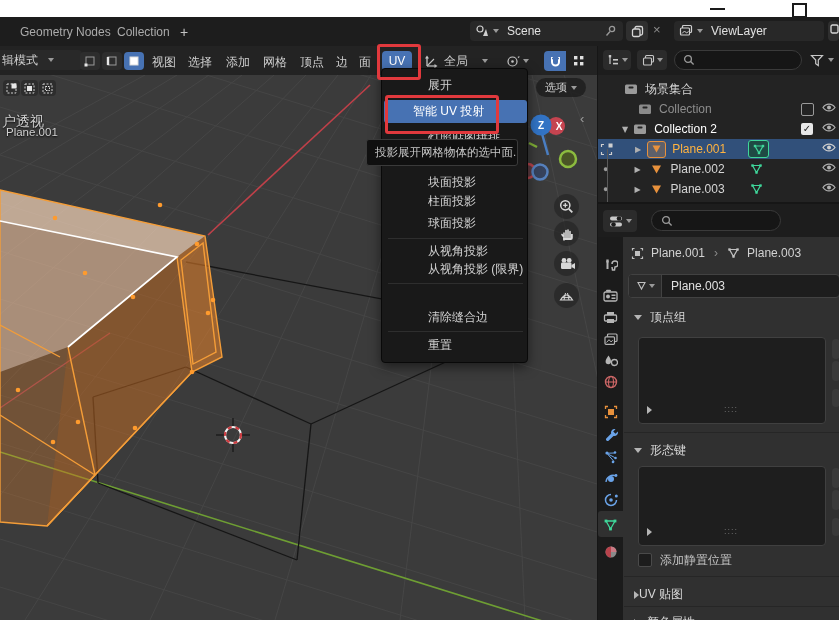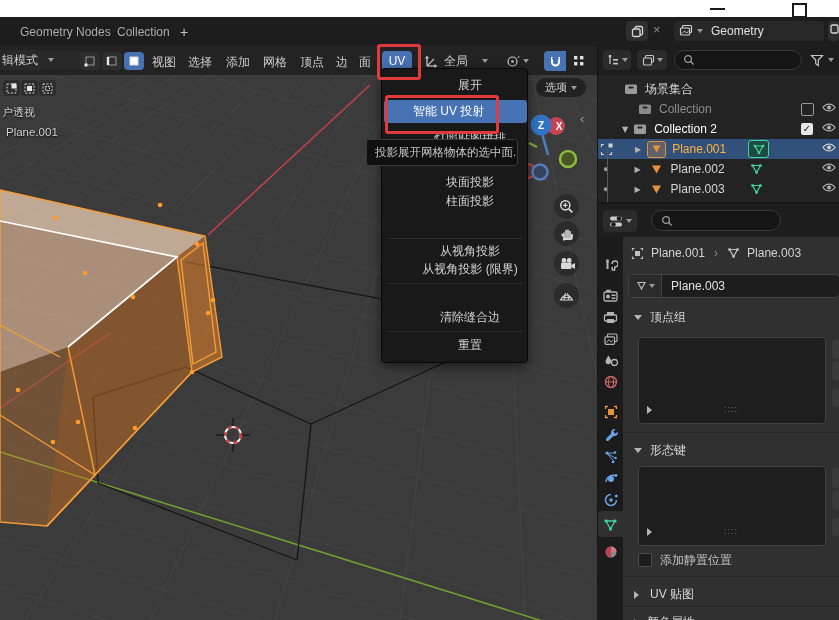--- a/index.html
+++ b/index.html
@@ -3,21 +3,21 @@
 <meta charset="utf-8">
 <style>
   html,body{margin:0;padding:0;}
   body{width:839px;height:620px;position:relative;overflow:hidden;background:#303030;
        font-family:"Liberation Sans","DejaVu Sans",sans-serif;font-size:12px;color:#cfcfcf;
        -webkit-font-smoothing:antialiased;}
   .abs{position:absolute;}
   .row{display:flex;align-items:center;}
   .chev{width:0;height:0;border-left:3.5px solid transparent;border-right:3.5px solid transparent;border-top:4px solid #9a9a9a;display:inline-block;margin-left:4px;}
   .pill{background:#2d2d2d;border-radius:4px;}
-  .menu-item{position:absolute;left:0;width:147px;height:19px;line-height:19px;padding-left:29px;box-sizing:border-box;color:#d2d2d2;white-space:nowrap;text-align:center;}
+  .menu-item{position:absolute;left:17px;width:147px;height:19px;line-height:19px;padding-left:29px;box-sizing:border-box;color:#d2d2d2;white-space:nowrap;}
   .menu-sep{position:absolute;left:6px;width:135px;height:1px;background:#2e2e2e;}
   .ol-row{position:absolute;left:0;width:242px;height:20px;display:flex;align-items:center;}
   .eye{display:inline-block;}
   .tabicon{position:absolute;left:0;width:25px;height:24px;display:flex;align-items:center;justify-content:center;}
   svg{display:block;}
   .navbtn{position:absolute;width:25px;height:25px;border-radius:50%;background:rgba(35,35,35,0.65);display:flex;align-items:center;justify-content:center;}
   .panel-hdr{position:absolute;display:flex;align-items:center;color:#d8d8d8;}
   .tri-r{display:inline-block;width:0;height:0;border-top:4px solid transparent;border-bottom:4px solid transparent;border-left:5px solid #b5b5b5;}
   .tri-d{display:inline-block;width:0;height:0;border-left:4px solid transparent;border-right:4px solid transparent;border-top:5px solid #b5b5b5;}
   .listbox{position:absolute;background:#1e1e1e;border:1px solid #404040;border-radius:4px;}
@@ -31,38 +31,54 @@
 <div class="abs" style="left:0;top:0;width:839px;height:17px;background:#ffffff;">
   <div class="abs" style="left:710;left:710px;top:8px;width:15px;height:2px;background:#1a1a1a;"></div>
   <div class="abs" style="left:792px;top:3px;width:11px;height:11px;border:2px solid #1a1a1a;"></div>
 </div>
 
 <div class="abs" style="left:0;top:17px;width:839px;height:29px;background:#1d1d1d;">
   <span class="abs" style="left:20px;top:8px;color:#ababab;text-align:right;">Geometry Nodes</span>
   <span class="abs" style="left:117px;top:8px;color:#ababab;">Collection</span>
   <span class="abs" style="left:180px;top:7px;color:#c5c5c5;font-size:14px;">+</span>
 
+  <div class="abs row pill" style="left:470px;top:4px;width:153px;height:20px;background:#282828;">
+    <span style="margin-left:5px;">
+      <svg width="14" height="14" viewBox="0 0 14 14">
+          <circle cx="5" cy="5" r="3" fill="none" stroke="#cfcfcf" stroke-width="1.2"></circle>
+          <path d="M8 12 L11 5 L13 12 Z" fill="#cfcfcf"></path>
+        </svg>
+    </span>
+    <span class="chev"></span>
+    <span class="fieldtxt" style="margin-left:8px;">Scene</span>
+    <span style="margin-left:auto;margin-right:6px;">
+      <svg width="12" height="12" viewBox="0 0 12 12">
+          <circle cx="7" cy="4" r="2.6" fill="none" stroke="#9a9a9a" stroke-width="1.3"></circle>
+          <line x1="5" y1="6.5" x2="1.5" y2="10.5" stroke="#9a9a9a" stroke-width="1.3"></line>
+        </svg>
+    </span>
+  </div>
   <div class="abs pill" style="left:626px;top:4px;width:22px;height:20px;background:#2f2f2f;display:flex;align-items:center;justify-content:center;">
     <svg width="13" height="13" viewBox="0 0 13 13">
         <rect x="4" y="1.5" width="7.5" height="8.5" rx="1.5" fill="none" stroke="#d8d8d8" stroke-width="1.3"></rect>
         <rect x="1.5" y="4" width="7.5" height="7.5" rx="1.5" fill="#2f2f2f" stroke="#d8d8d8" stroke-width="1.3"></rect>
       </svg>
   </div>
   <span class="abs" style="left:653px;top:5px;color:#8d8d8d;font-size:13px;">×</span>
 
   <div class="abs row pill" style="left:674px;top:4px;width:150px;height:20px;background:#282828;">
     <span style="margin-left:5px;">
       <svg width="14" height="14" viewBox="0 0 14 14">
           <rect x="3.5" y="1.5" width="9" height="7" rx="1" fill="none" stroke="#cfcfcf" stroke-width="1.2"></rect>
           <rect x="1.5" y="4" width="9" height="7" rx="1" fill="#282828" stroke="#cfcfcf" stroke-width="1.2"></rect>
           <path d="M3 9.5 l2.5-2.5 2 2 2-1.5" fill="none" stroke="#cfcfcf" stroke-width="1"></path>
         </svg>
     </span>
     <span class="chev"></span>
-    <span class="fieldtxt" style="margin-left:8px;">Geometry</span>
+    <span class="fieldtxt" style="margin-left:8px;">ViewLayer</span>
   </div>
   <div class="abs pill" style="left:828px;top:4px;width:11px;height:20px;background:#2f2f2f;">
     <svg width="11" height="13" viewBox="0 0 11 13" style="margin-top:3px;">
         <rect x="3" y="1" width="7" height="8" rx="1.5" fill="none" stroke="#d8d8d8" stroke-width="1.3"></rect>
       </svg>
   </div>
 </div>
 
 <div class="abs" style="left:0;top:46px;width:597px;height:29px;background:#232323;">
   <div class="abs row pill" style="left:-8px;top:4px;width:80px;height:20px;background:#292929;padding-left:10px;">
@@ -244,21 +260,21 @@
       <circle cx="568" cy="84" r="8" fill="#4a5526" stroke="#8cbb3f" stroke-width="2.5"></circle>
       <circle cx="528" cy="96" r="7" fill="#5c3a40" stroke="#b8434c" stroke-width="2.5"></circle>
       <circle cx="540" cy="97" r="7.5" fill="#36425c" stroke="#5580bd" stroke-width="2.5"></circle>
       <circle cx="556" cy="51" r="9" fill="#c54450"></circle>
       <circle cx="541" cy="50" r="10.5" fill="#3273c4"></circle>
       <text x="541" y="54" text-anchor="middle" font-size="10" font-weight="bold" fill="#fff">Z</text>
       <text x="559" y="55" text-anchor="middle" font-size="10" font-weight="bold" fill="#fff">X</text>
     </g>
   </svg>
 
-  <span class="abs" style="left:2px;top:30px;color:#d0d0d0;font-size:11px;text-shadow:0 1px 2px #000;">户透视</span>
+  <span class="abs" style="left:2px;top:38px;color:#d0d0d0;font-size:14px;text-shadow:0 1px 2px #000;">户透视</span>
   <span class="abs" style="left:6px;top:51px;color:#d0d0d0;font-size:11.5px;text-shadow:0 1px 2px #000;">Plane.001</span>
 
   <div class="abs pill" style="left:3px;top:5px;width:17px;height:16px;display:flex;align-items:center;justify-content:center;">
     <svg width="11" height="11" viewBox="0 0 11 11">
         <rect x="1" y="1" width="9" height="9" fill="none" stroke="#cfcfcf" stroke-width="1" stroke-dasharray="2 1.5"></rect>
         <rect x="5.5" y="0.5" width="5" height="5" fill="#e6e6e6"></rect>
       </svg>
   </div>
   <div class="abs pill" style="left:21px;top:5px;width:17px;height:16px;display:flex;align-items:center;justify-content:center;">
     <svg width="11" height="11" viewBox="0 0 11 11">
@@ -313,20 +329,21 @@
 </div>
 
 <div class="abs" style="left:381px;top:68px;width:147px;height:295px;background:#191919;border:1px solid #090909;border-radius:4px;box-sizing:border-box;box-shadow:0 4px 12px rgba(0,0,0,0.5);z-index:40;">
   <div class="menu-item" style="top:7px;">展开</div>
   <div class="abs" style="top:31px;left:2px;width:143px;height:23px;background:#4772b3;border-radius:3px;color:#ffffff;line-height:23px;padding-left:29px;box-sizing:border-box;">
     <span>智能 UV 投射</span>
   </div>
   <div class="menu-item" style="top:60px;">灯照贴图拼排</div>
   <div class="menu-item" style="top:104px;">块面投影</div>
   <div class="menu-item" style="top:123px;">柱面投影</div>
+  <div class="menu-item" style="top:145px;">球面投影</div>
   <div class="menu-sep" style="top:169px;"></div>
   <div class="menu-item" style="top:173px;">从视角投影</div>
   <div class="menu-item" style="top:191px;">从视角投影 (限界)</div>
   <div class="menu-sep" style="top:214px;"></div>
   <div class="menu-item" style="top:239px;">清除缝合边</div>
   <div class="menu-sep" style="top:262px;"></div>
   <div class="menu-item" style="top:267px;">重置</div>
 </div>
 
 <div class="abs" style="left:366px;top:139px;width:152px;height:27px;background:#101010;border:1px solid #3a3a3a;border-radius:3px;box-sizing:border-box;z-index:50;display:flex;align-items:center;">
@@ -664,20 +681,20 @@
 
   <div class="abs row" style="left:40px;top:348px;height:16px;">
     <span style="width:12px;height:12px;background:#1d1d1d;border:1px solid #4a4a4a;border-radius:2px;display:inline-block;"></span>
     <span style="margin-left:8px;color:#c5c5c5;">添加静置位置</span>
   </div>
 
   <div class="abs" style="left:26px;top:372px;width:216px;height:1px;background:#262626;"></div>
 
   <div class="panel-hdr" style="left:36px;top:382px;">
     <span class="tri-r"></span>
-    <span style="margin-left:11px;">UV 贴图</span>
+    <span style="margin-left:0;">UV 贴图</span>
   </div>
   <div class="abs" style="left:26px;top:402px;width:216px;height:1px;background:#262626;"></div>
   <div class="panel-hdr" style="left:36px;top:410px;">
     <span class="tri-r"></span>
     <span style="margin-left:8px;">颜色属性</span>
   </div>
 </div>
 
 </body></html>

